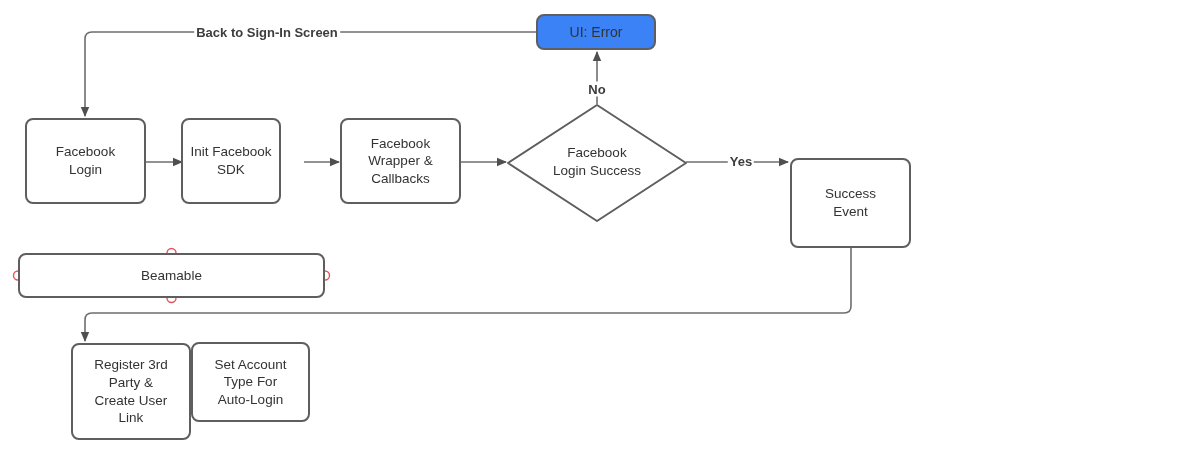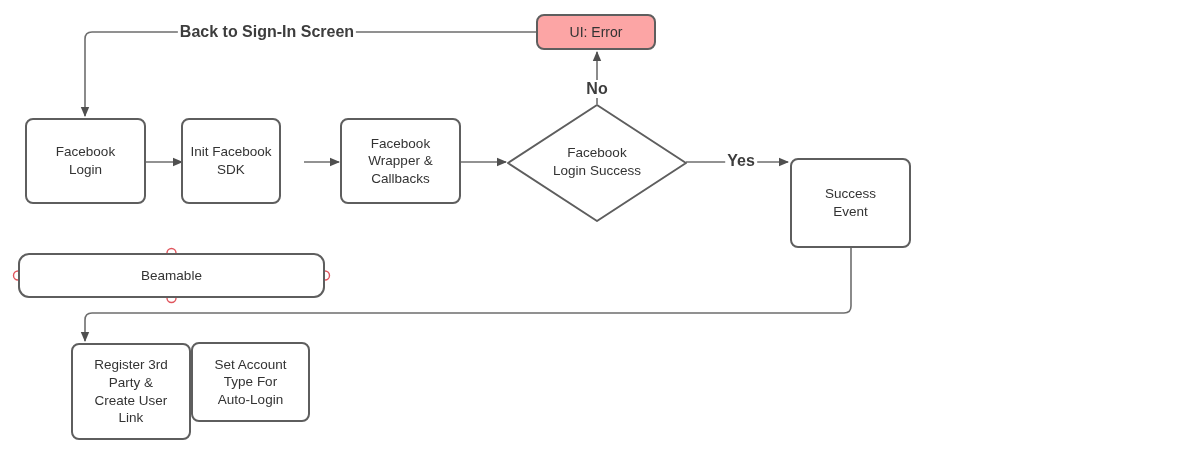--- a/index.html
+++ b/index.html
@@ -19,34 +19,34 @@
     border-radius:8px;
     display:flex; align-items:center; justify-content:center;
     text-align:center;
     font-size:13.5px; line-height:1.3; color:#333333;
     white-space:pre-line;
   }
   #n-fb-login    { left:25px;  top:118px; width:121px; height:86px; }
   #n-init-sdk    { left:181px; top:118px; width:100px; height:86px; }
   #n-wrapper     { left:340px; top:118px; width:121px; height:86px; }
   #n-success     { left:790px; top:118px; width:121px; height:90px;margin-top:40px; }
-  #n-ui-error    { left:536px; top:14px;  width:120px; height:36px; background:#fca5a5; font-size:14px; }
-  #n-beamable    { left:18px;  top:253px; width:307px; height:45px;border-radius:11px; }
+  #n-ui-error    { left:536px; top:14px;  width:120px; height:36px; background:#3b82f6; font-size:14px; }
+  #n-beamable    { left:18px;  top:253px; width:307px; height:45px; }
   #n-register    { left:26px;  top:343px; width:120px; height:97px;margin-left:45px; }
   #n-set-account { left:191px; top:342px; width:119px; height:80px; }
   #n-diamond-label {
     position:absolute; left:517px; top:131px; width:160px; height:62px;
     display:flex; align-items:center; justify-content:center;
     text-align:center; font-size:13.5px; line-height:1.3; color:#333333;
     white-space:pre-line;
   }
   .edge-label {
     position:absolute;
     transform:translate(-50%,-50%);
-    font-size:16px; font-weight:bold; color:#3d3d3d;
+    font-size:13px; font-weight:bold; color:#3d3d3d;
     background:#ffffff; padding:0 2px;
     white-space:nowrap;
   }
   #lbl-back { left:267px; top:32px; }
   #lbl-no   { left:597px; top:89px; }
   #lbl-yes  { left:741px; top:161px; }
 </style>
 </head>
 <body>
 

